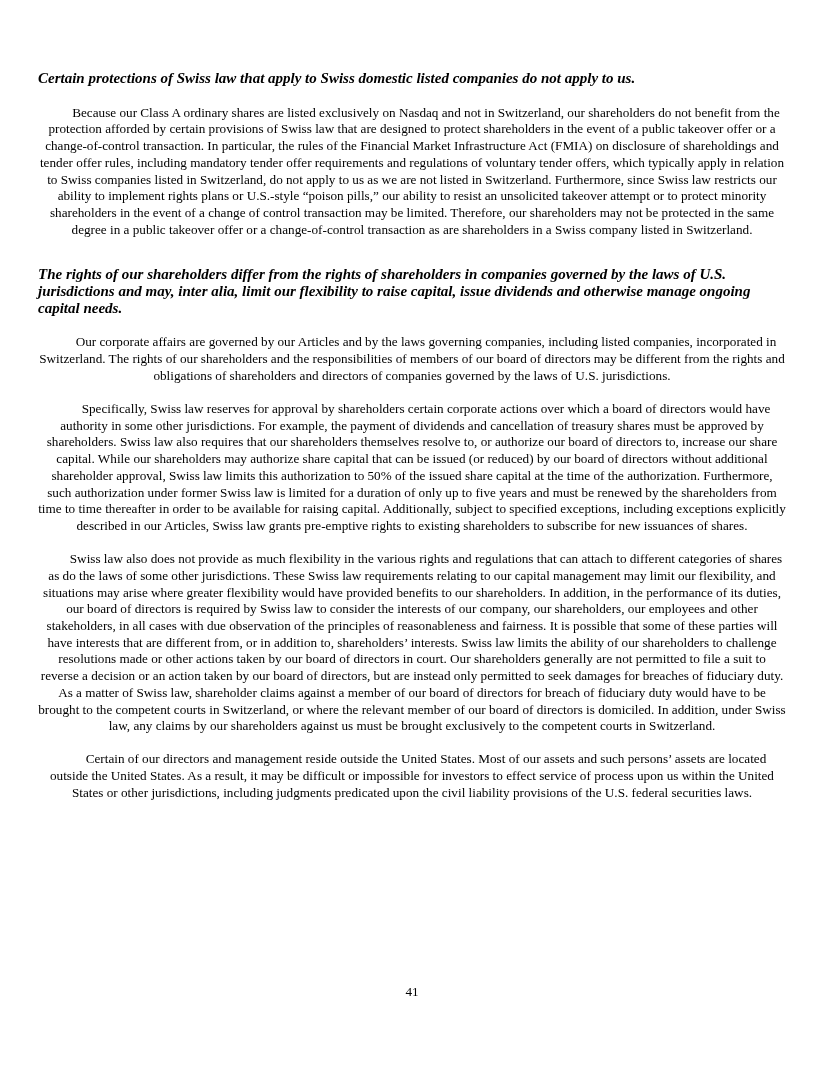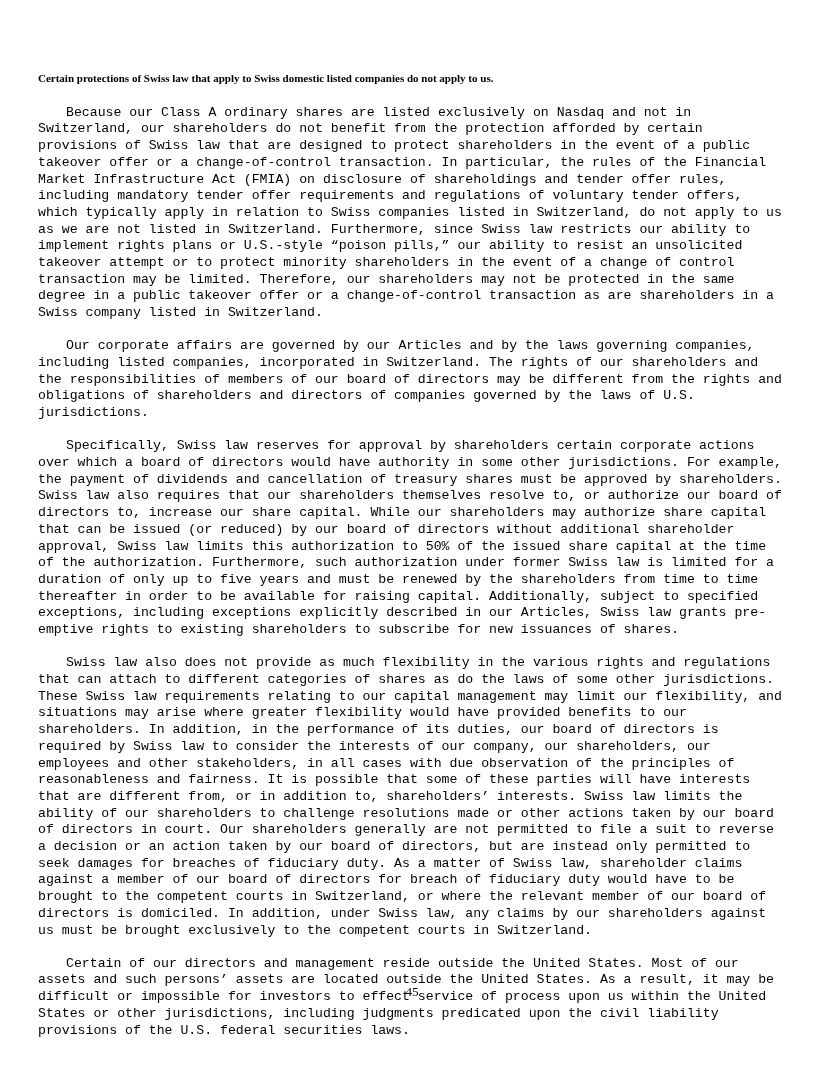--- a/index.html
+++ b/index.html
@@ -14,58 +14,59 @@
     box-sizing: border-box;
     padding: 70px 38px 0 38px;
     background: #ffffff;
     color: #000000;
     font-family: "Liberation Serif", "DejaVu Serif", serif;
     font-size: 13.2px;
     line-height: 16.7px;
     overflow: hidden;
   }
   .rf-heading {
-    font-size: 11px;
+    font-size: 15px;
     font-weight: bold;
+    font-style: italic;
     margin: 28px 0 18px 0;
     line-height: 16.7px;
   }
   .rf-heading.first {
     margin-top: 0;
   }
   .rf-para {
     margin: 0 0 16.5px 0;
     text-indent: 28px;
-    text-align: left;
-    font-family: Liberation Mono, monospace;
+    text-align: center;
   }
   .page-number {
     position: absolute;
     top: 984px;
     left: 0;
     right: 0;
     text-align: center;
     font-size: 13.2px;
   }
 </style>
 </head>
 <body>
 
 <div class="doc-page">
 
   <div class="rf-heading first">Certain protections of Swiss law that apply to Swiss domestic listed companies do not apply to us.</div>
 
   <p class="rf-para">Because our Class A ordinary shares are listed exclusively on Nasdaq and not in Switzerland, our shareholders do not benefit from the protection afforded by certain provisions of Swiss law that are designed to protect shareholders in the event of a public takeover offer or a change-of-control transaction. In particular, the rules of the Financial Market Infrastructure Act (FMIA) on disclosure of shareholdings and tender offer rules, including mandatory tender offer requirements and regulations of voluntary tender offers, which typically apply in relation to Swiss companies listed in Switzerland, do not apply to us as we are not listed in Switzerland. Furthermore, since Swiss law restricts our ability to implement rights plans or U.S.-style “poison pills,” our ability to resist an unsolicited takeover attempt or to protect minority shareholders in the event of a change of control transaction may be limited. Therefore, our shareholders may not be protected in the same degree in a public takeover offer or a change-of-control transaction as are shareholders in a Swiss company listed in Switzerland.</p>
 
+  <div class="rf-heading">The rights of our shareholders differ from the rights of shareholders in companies governed by the laws of U.S. jurisdictions and may, inter alia, limit our flexibility to raise capital, issue dividends and otherwise manage ongoing capital needs.</div>
 
   <p class="rf-para">Our corporate affairs are governed by our Articles and by the laws governing companies, including listed companies, incorporated in Switzerland. The rights of our shareholders and the responsibilities of members of our board of directors may be different from the rights and obligations of shareholders and directors of companies governed by the laws of U.S. jurisdictions.</p>
 
   <p class="rf-para">Specifically, Swiss law reserves for approval by shareholders certain corporate actions over which a board of directors would have authority in some other jurisdictions. For example, the payment of dividends and cancellation of treasury shares must be approved by shareholders. Swiss law also requires that our shareholders themselves resolve to, or authorize our board of directors to, increase our share capital. While our shareholders may authorize share capital that can be issued (or reduced) by our board of directors without additional shareholder approval, Swiss law limits this authorization to 50% of the issued share capital at the time of the authorization. Furthermore,  such authorization under former Swiss law is limited for a duration of only up to five years and must be renewed by the shareholders from time to time thereafter in order to be available for raising capital. Additionally, subject to specified exceptions, including exceptions explicitly described in our Articles, Swiss law grants pre-emptive rights to existing shareholders to subscribe for new issuances of shares.</p>
 
   <p class="rf-para">Swiss law also does not provide as much flexibility in the various rights and regulations that can attach to different categories of shares as do the laws of some other jurisdictions. These Swiss law requirements relating to our capital management may limit our flexibility, and situations may arise where greater flexibility would have provided benefits to our shareholders. In addition, in the performance of its duties, our board of directors is required by Swiss law to consider the interests of our company, our shareholders, our employees and other stakeholders, in all cases with due observation of the principles of reasonableness and fairness. It is possible that some of these parties will have interests that are different from, or in addition to, shareholders’ interests. Swiss law limits the ability of our shareholders to challenge resolutions made or other actions taken by our board of directors in court. Our shareholders generally are not permitted to file a suit to reverse a decision or an action taken by our board of directors, but are instead only permitted to seek damages for breaches of fiduciary duty. As a matter of Swiss law, shareholder claims against a member of our board of directors for breach of fiduciary duty would have to be brought to the competent courts in Switzerland, or where the relevant member of our board of directors is domiciled. In addition, under Swiss law, any claims by our shareholders against us must be brought exclusively to the competent courts in Switzerland.</p>
 
 
 
   <p class="rf-para">Certain of our directors and management reside outside the United States. Most of our assets and such persons’ assets are located outside the United States. As a result, it may be difficult or impossible for investors to effect service of process upon us within the United States or other jurisdictions, including judgments predicated upon the civil liability provisions of the U.S. federal securities laws.</p>
 
-  <div class="page-number">45</div>
+  <div class="page-number">41</div>
 
 </div>
 
 </body></html>

